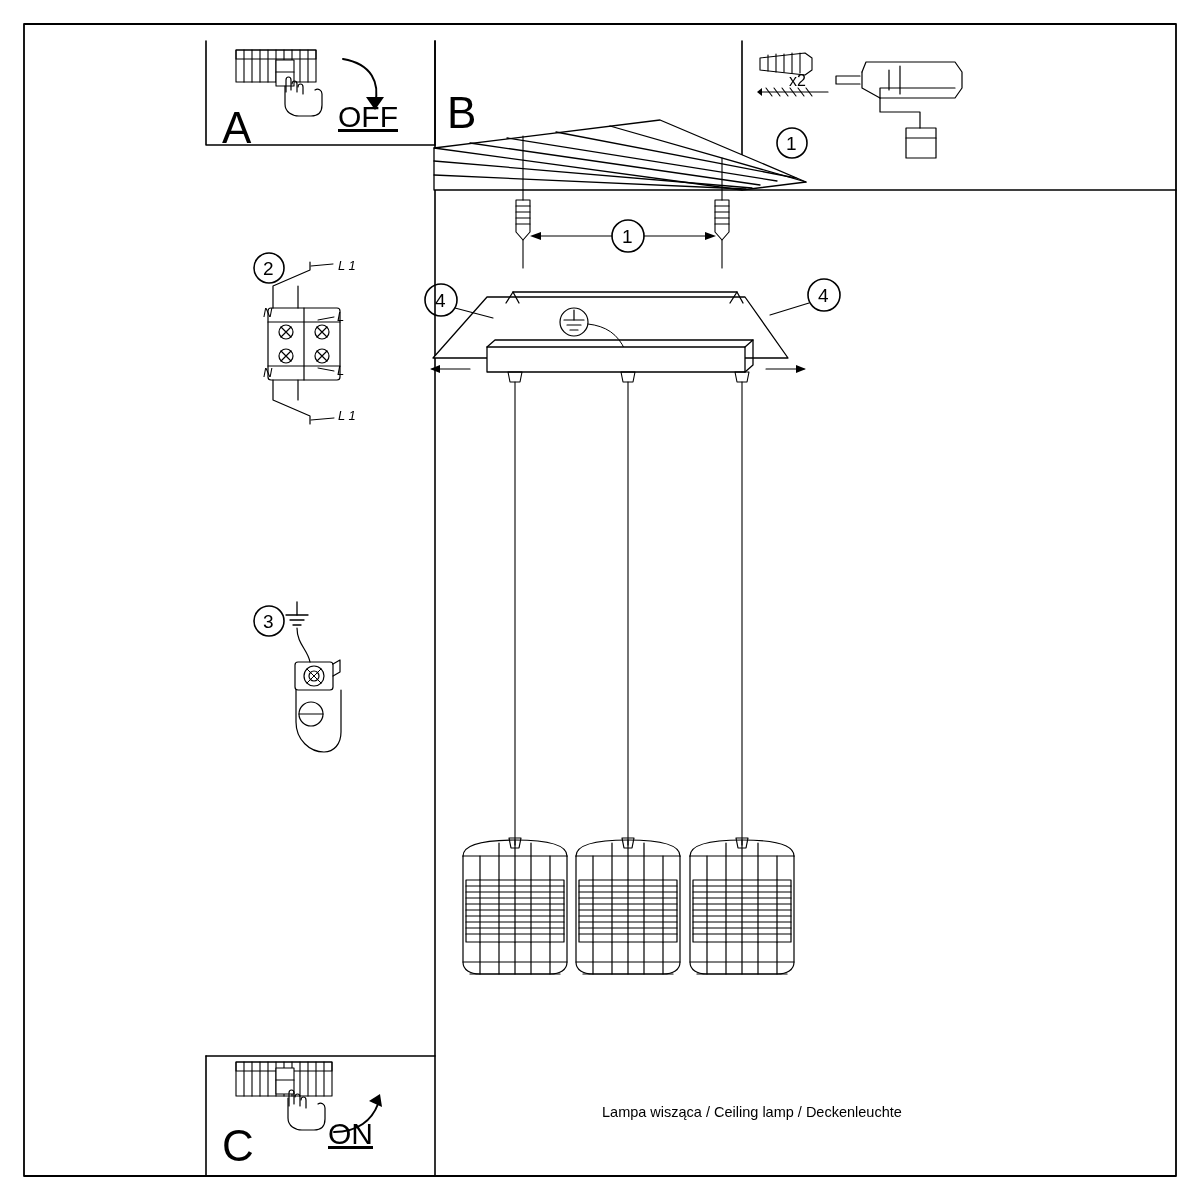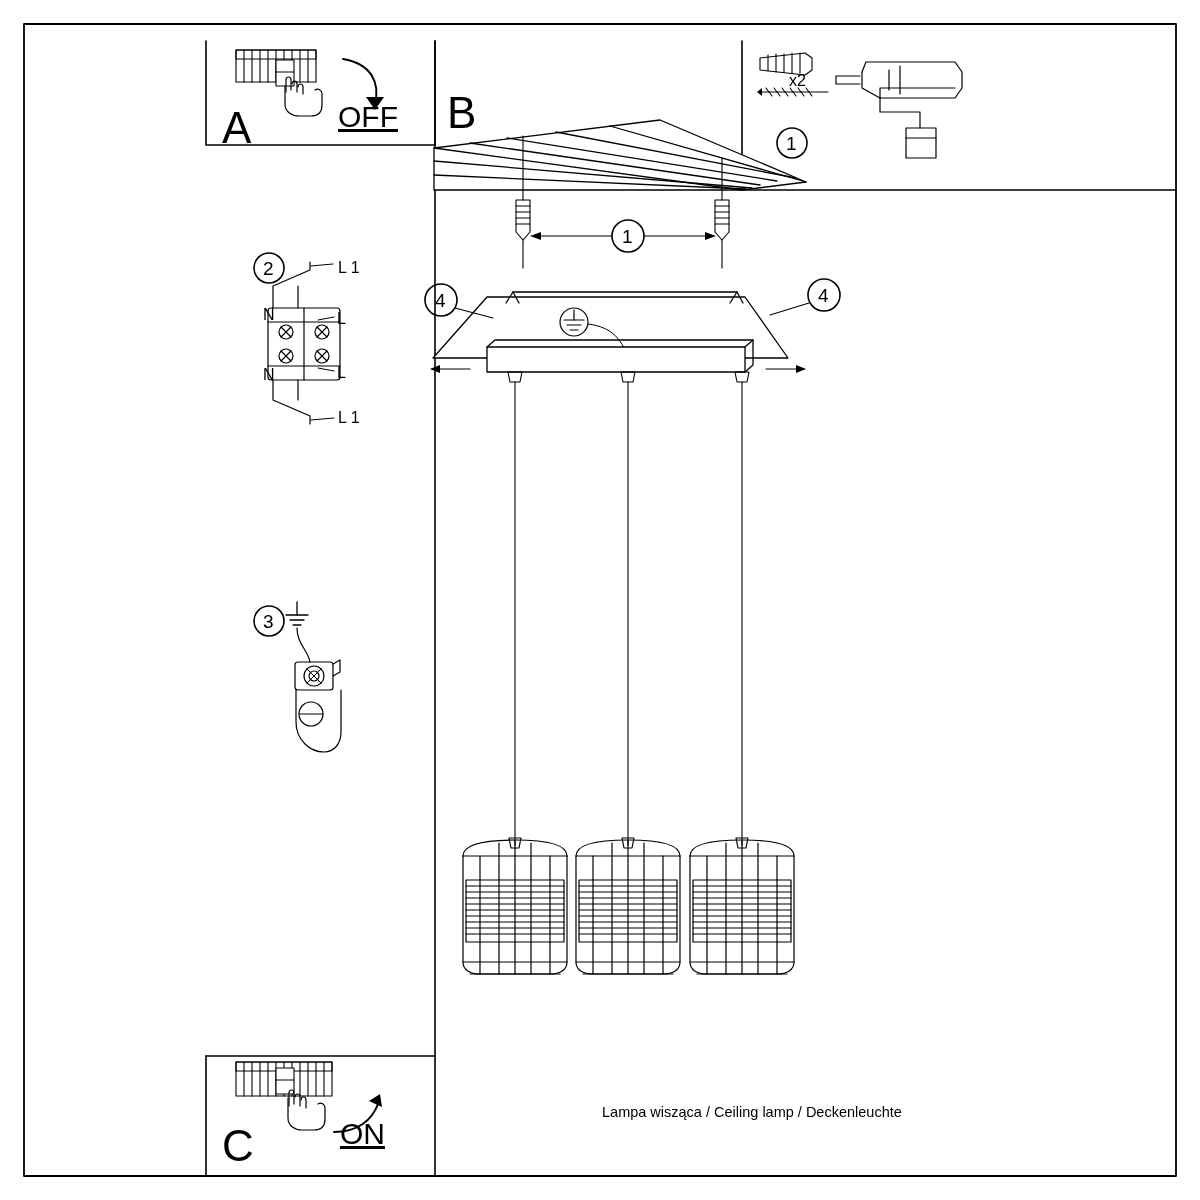--- a/index.html
+++ b/index.html
@@ -33,21 +33,22 @@
     line-height: 1.25;
   }
   .big-letter {
     font-size: 44px;
   }
   .lbl-off, .lbl-on {
     font-size: 30px;
     text-decoration: underline;
   }
   .small-lbl {
-    font-size: 16px;
+    font-size: 13px;
+    font-style: italic;
   }
   .x2 {
     font-size: 16px;
   }
   .footer-line {
     font-size: 14.5px;
   }
   .num-ref {
     font-size: 19px;
   }
@@ -328,21 +329,21 @@
 
     </g>
   </svg>
 
   <div class="txt big-letter" style="left:222px; top:100px;">A</div>
   <div class="txt lbl-off" style="left:338px; top:98px;">OFF</div>
 
   <div class="txt big-letter" style="left:447px; top:85px;">B</div>
 
   <div class="txt big-letter" style="left:222px; top:1118px;">C</div>
-  <div class="txt lbl-on" style="left:340px; top:1115px;text-align:right;">ON</div>
+  <div class="txt lbl-on" style="left:328px; top:1115px;text-align:right;">ON</div>
 
   <div class="txt x2" style="left:789px; top:71px;">x2</div>
 
   <div class="txt num-ref" style="left:786px; top:132px;">1</div>
   <div class="txt num-ref" style="left:263px; top:257px;">2</div>
   <div class="txt num-ref" style="left:263px; top:610px;">3</div>
 
   <div class="txt num-ref" style="left:622px; top:225px;">1</div>
   <div class="txt num-ref" style="left:435px; top:289px;">4</div>
   <div class="txt num-ref" style="left:818px; top:284px;">4</div>

